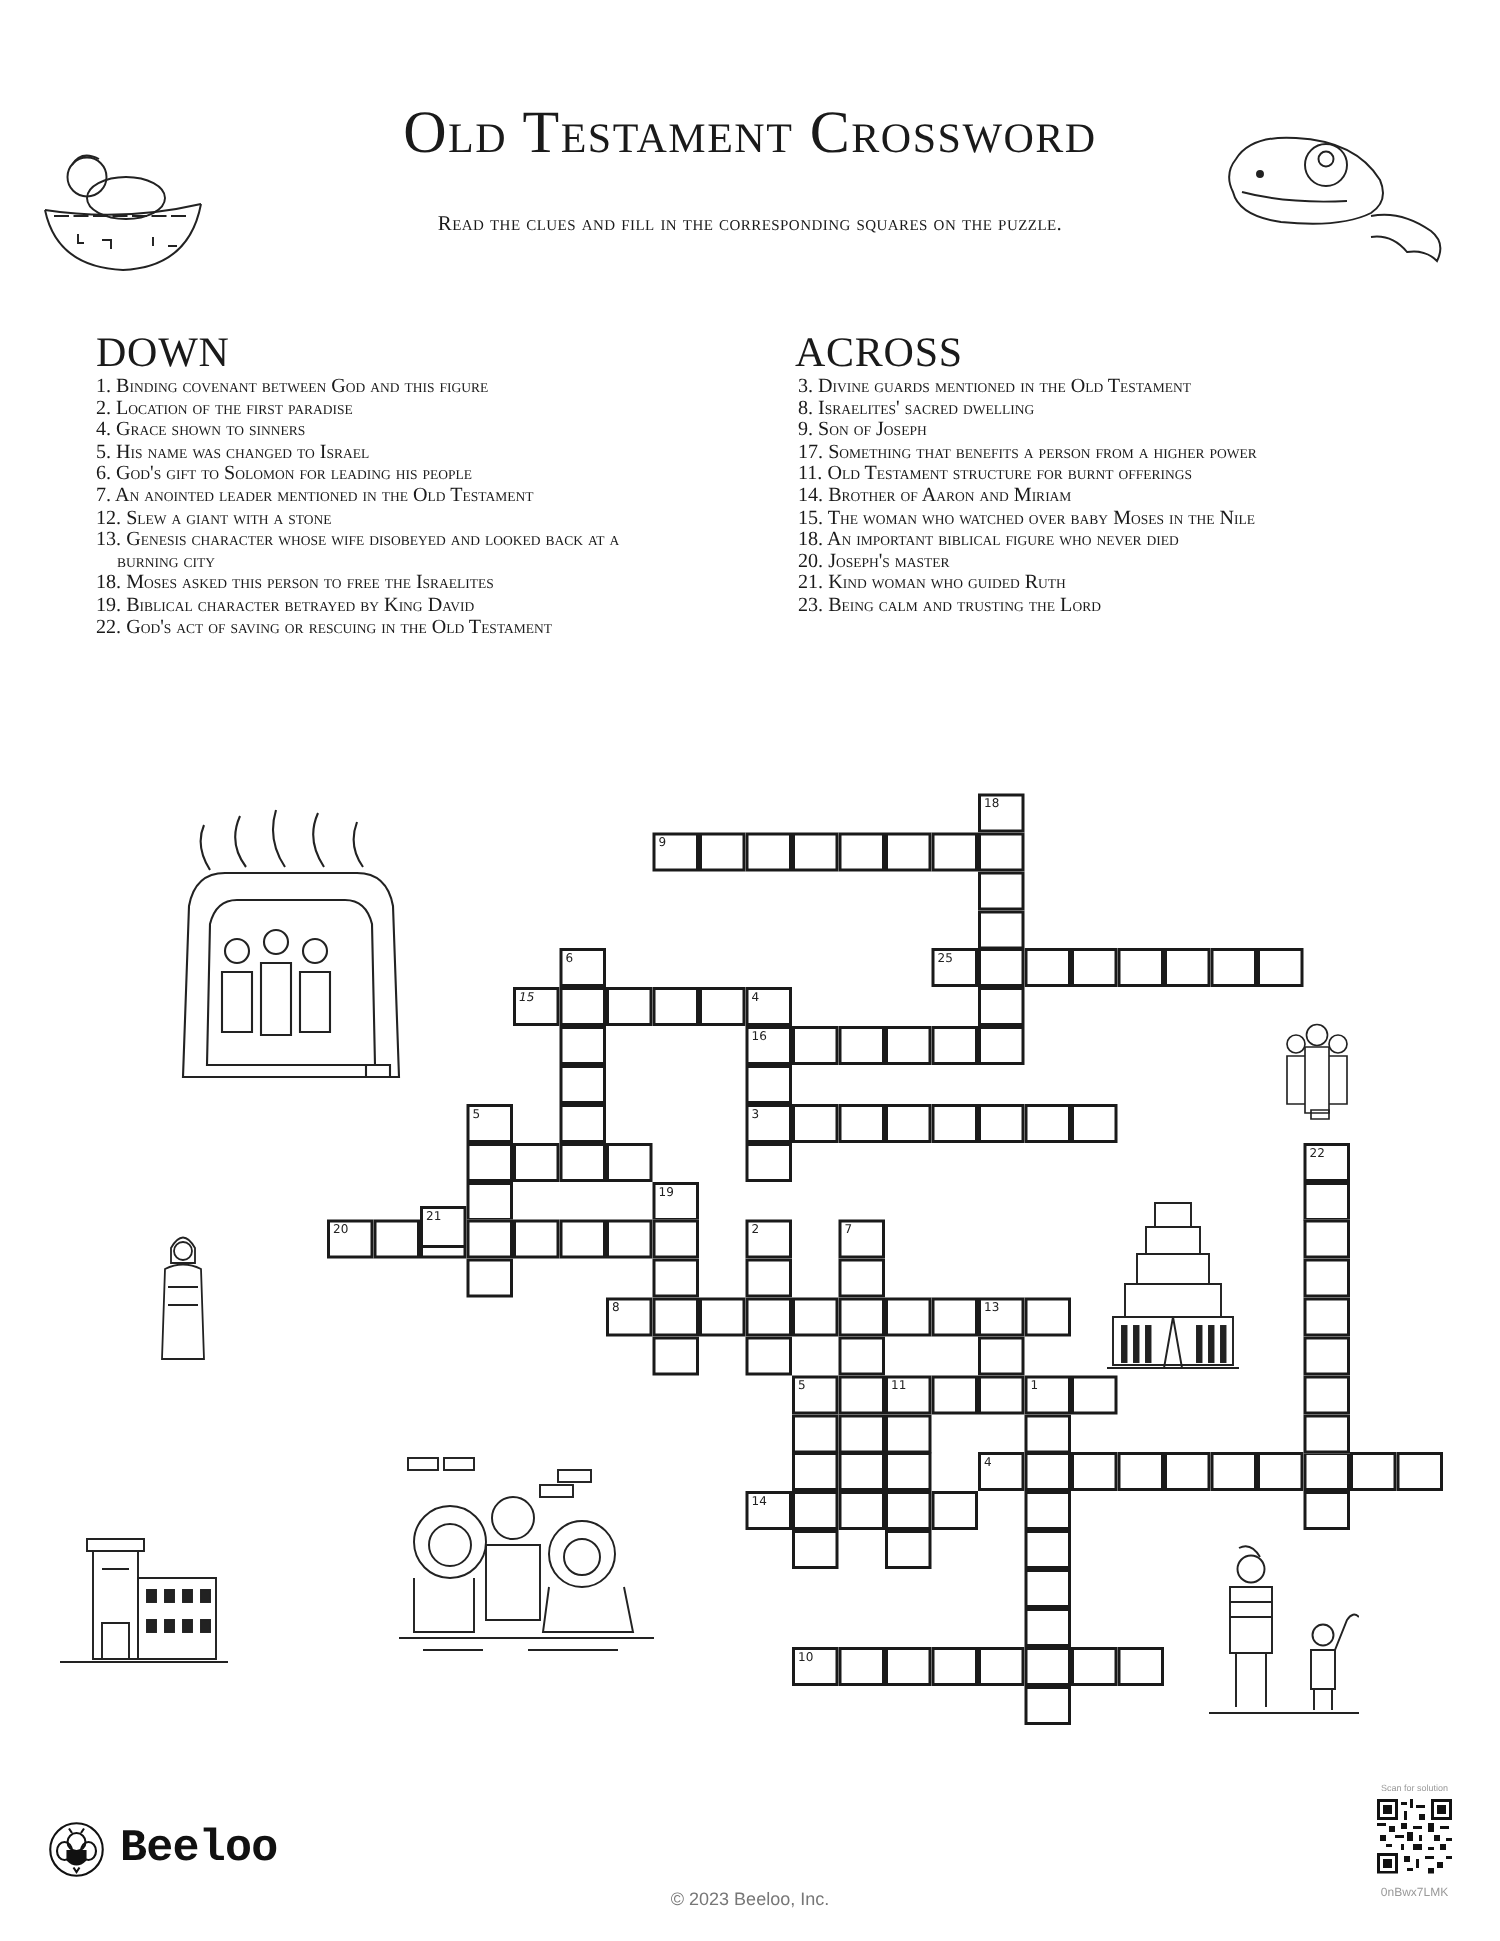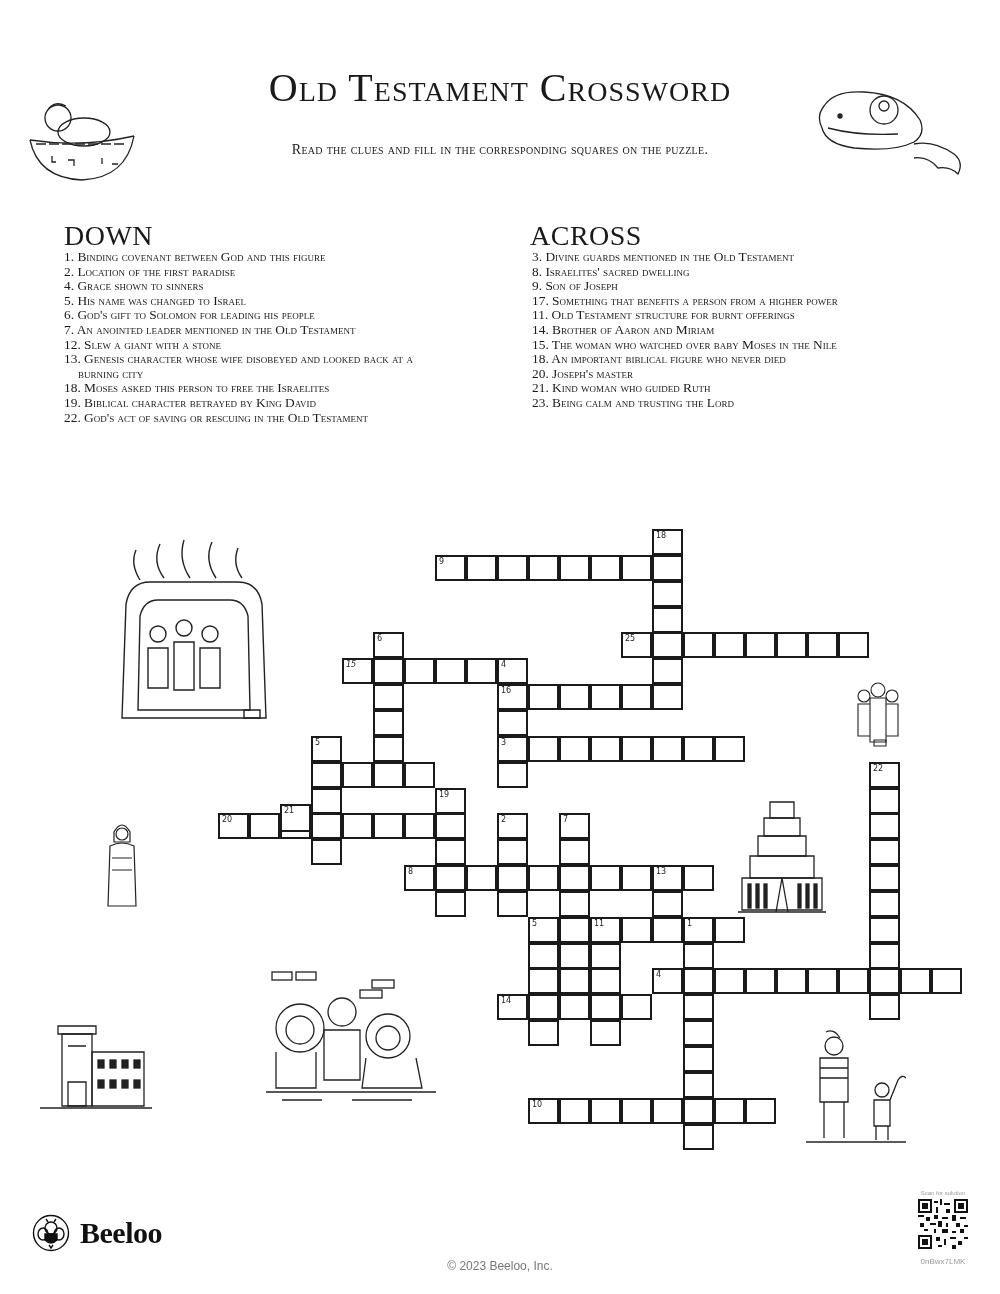--- a/index.html
+++ b/index.html
@@ -7,21 +7,21 @@
   .title{position:absolute;left:0;width:1000px;top:64px;text-align:center;font-family:"Liberation Serif","DejaVu Serif",serif;font-size:40px;letter-spacing:1px;font-variant:small-caps;font-weight:normal;}
   .subtitle{position:absolute;left:0;width:1000px;top:142px;text-align:center;font-family:"Liberation Serif",serif;font-size:14px;font-variant:small-caps;letter-spacing:0.3px;}
   .col-head{position:absolute;font-family:"Liberation Serif",serif;font-size:28px;line-height:28px;letter-spacing:0.5px;}
   .clues{position:absolute;font-family:"Liberation Serif",serif;font-size:13.4px;line-height:14.6px;font-variant:small-caps;margin:0;padding:0;list-style:none;}
   .clues li{padding-left:14px;text-indent:-14px;white-space:normal;}
   .cell{position:absolute;width:31px;height:26px;box-sizing:border-box;border:2px solid #1a1a1a;background:#fff;}
   .cell .num{position:absolute;left:2px;top:0;font-family:"DejaVu Sans",sans-serif;font-size:8px;line-height:10px;color:#222;}
   .illu{position:absolute;}
   .footer-copy{position:absolute;left:0;width:1000px;top:1259px;text-align:center;font-family:"Liberation Sans",sans-serif;font-size:12px;color:#777;}
   .logo{position:absolute;left:32px;top:1214px;display:flex;align-items:center;gap:10px;}
-  .logo-text{font-family:Liberation Serif, serif;font-weight:bold;font-size:30px;color:#111;letter-spacing:-0.5px;}
+  .logo-text{font-family:Liberation Mono, monospace;font-weight:bold;font-size:30px;color:#111;letter-spacing:-0.5px;}
   .qr-wrap{position:absolute;left:914px;top:1190px;width:58px;text-align:center;}
   .qr-label{font-family:"Liberation Sans",sans-serif;font-size:6px;color:#999;}
   .qr-code{font-family:"Liberation Sans",sans-serif;font-size:8px;color:#999;margin-top:4px;}
 </style>
 </head>
 <body>
 
 <div class="title">Old Testament Crossword</div>
 <div class="subtitle">Read the clues and fill in the corresponding squares on the puzzle.</div>
 

